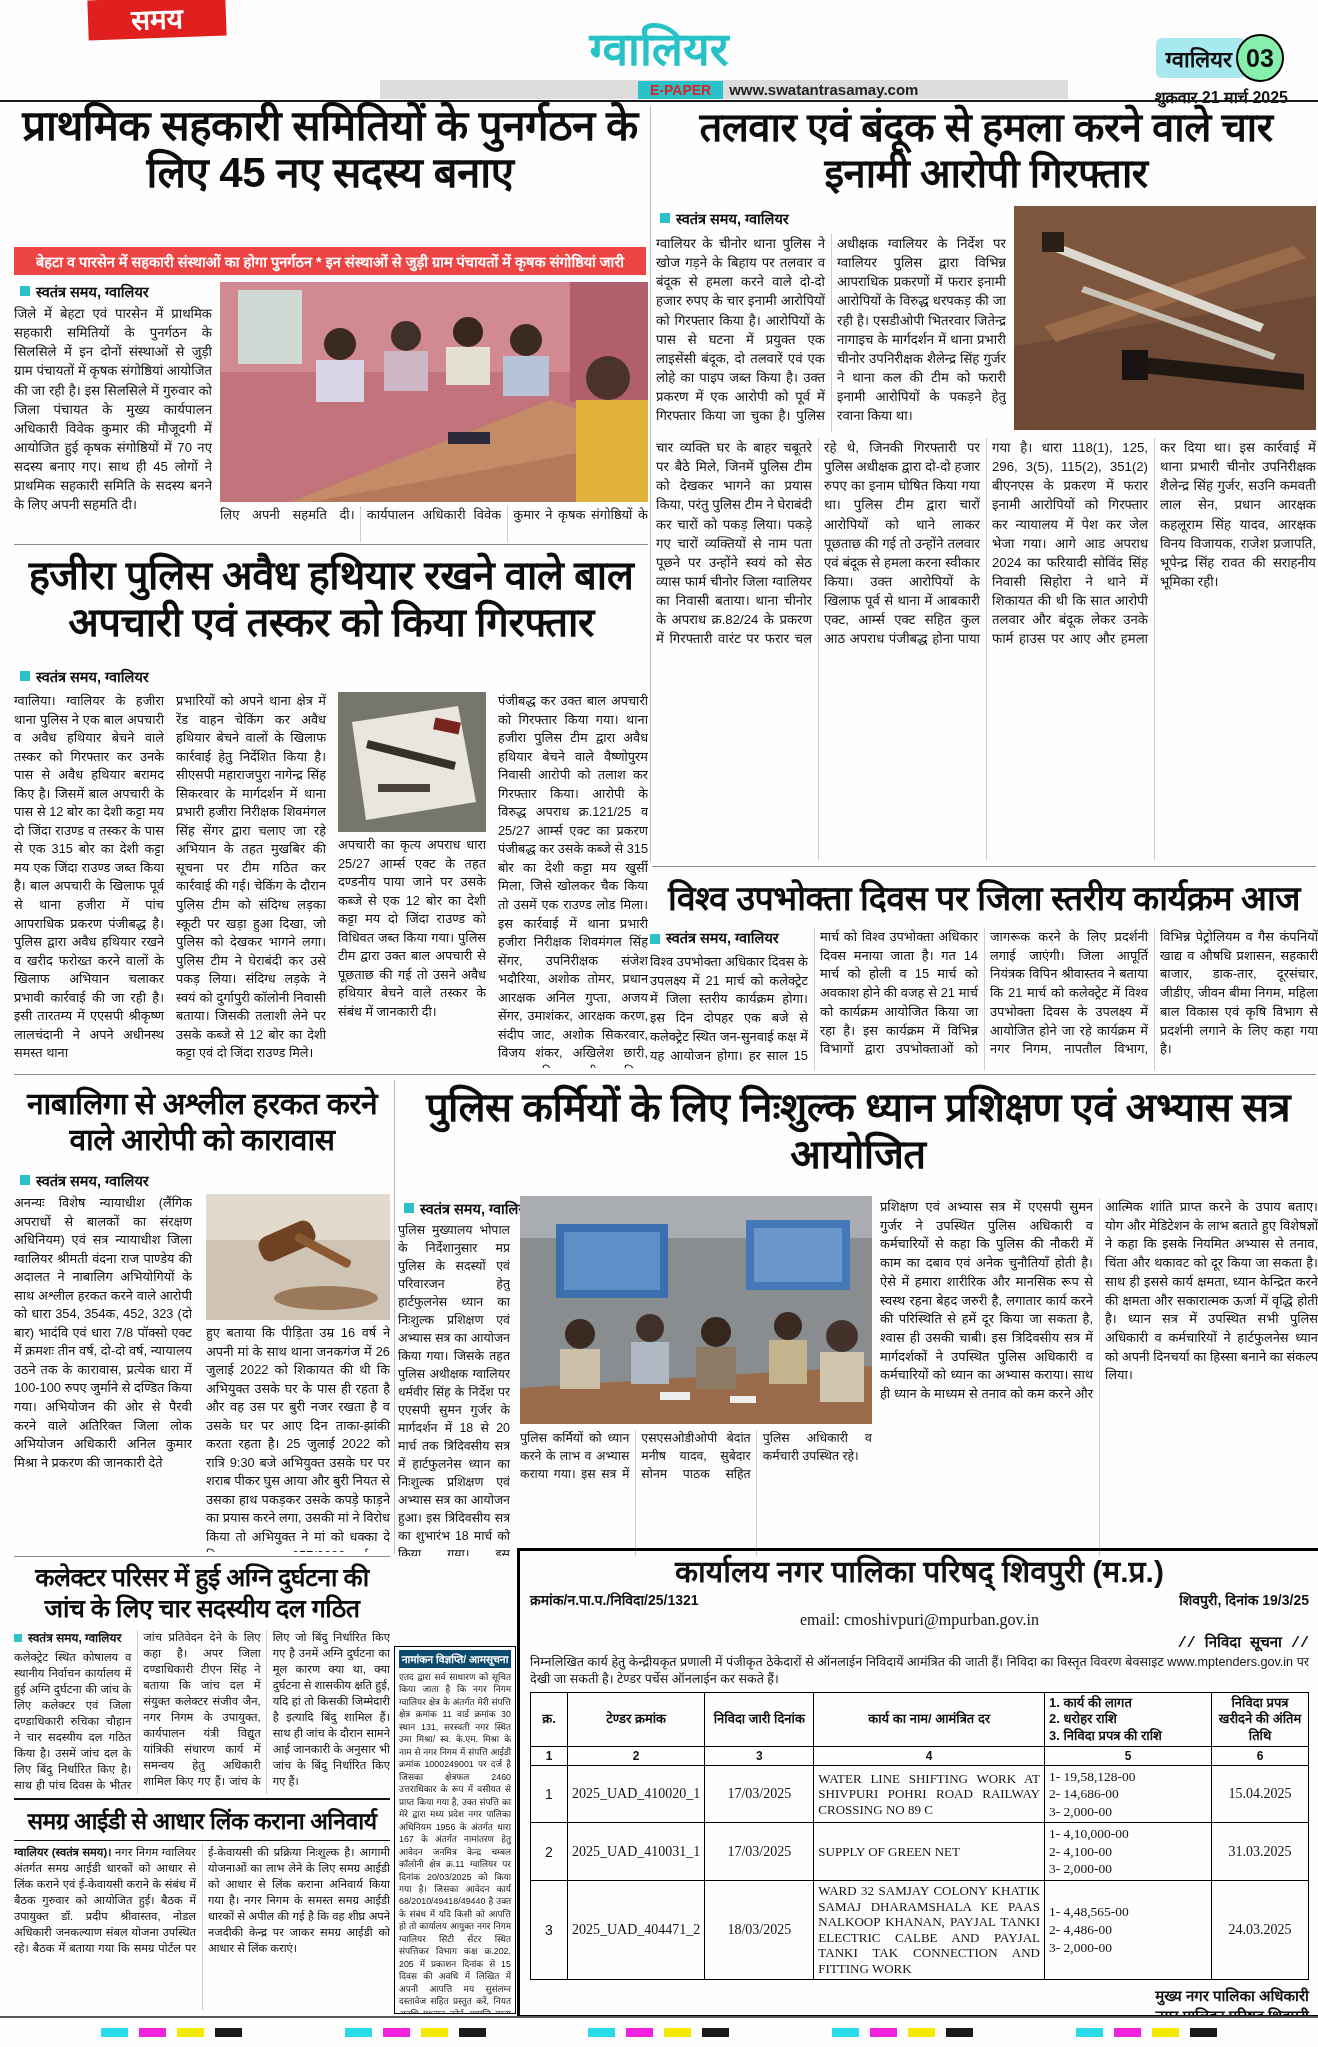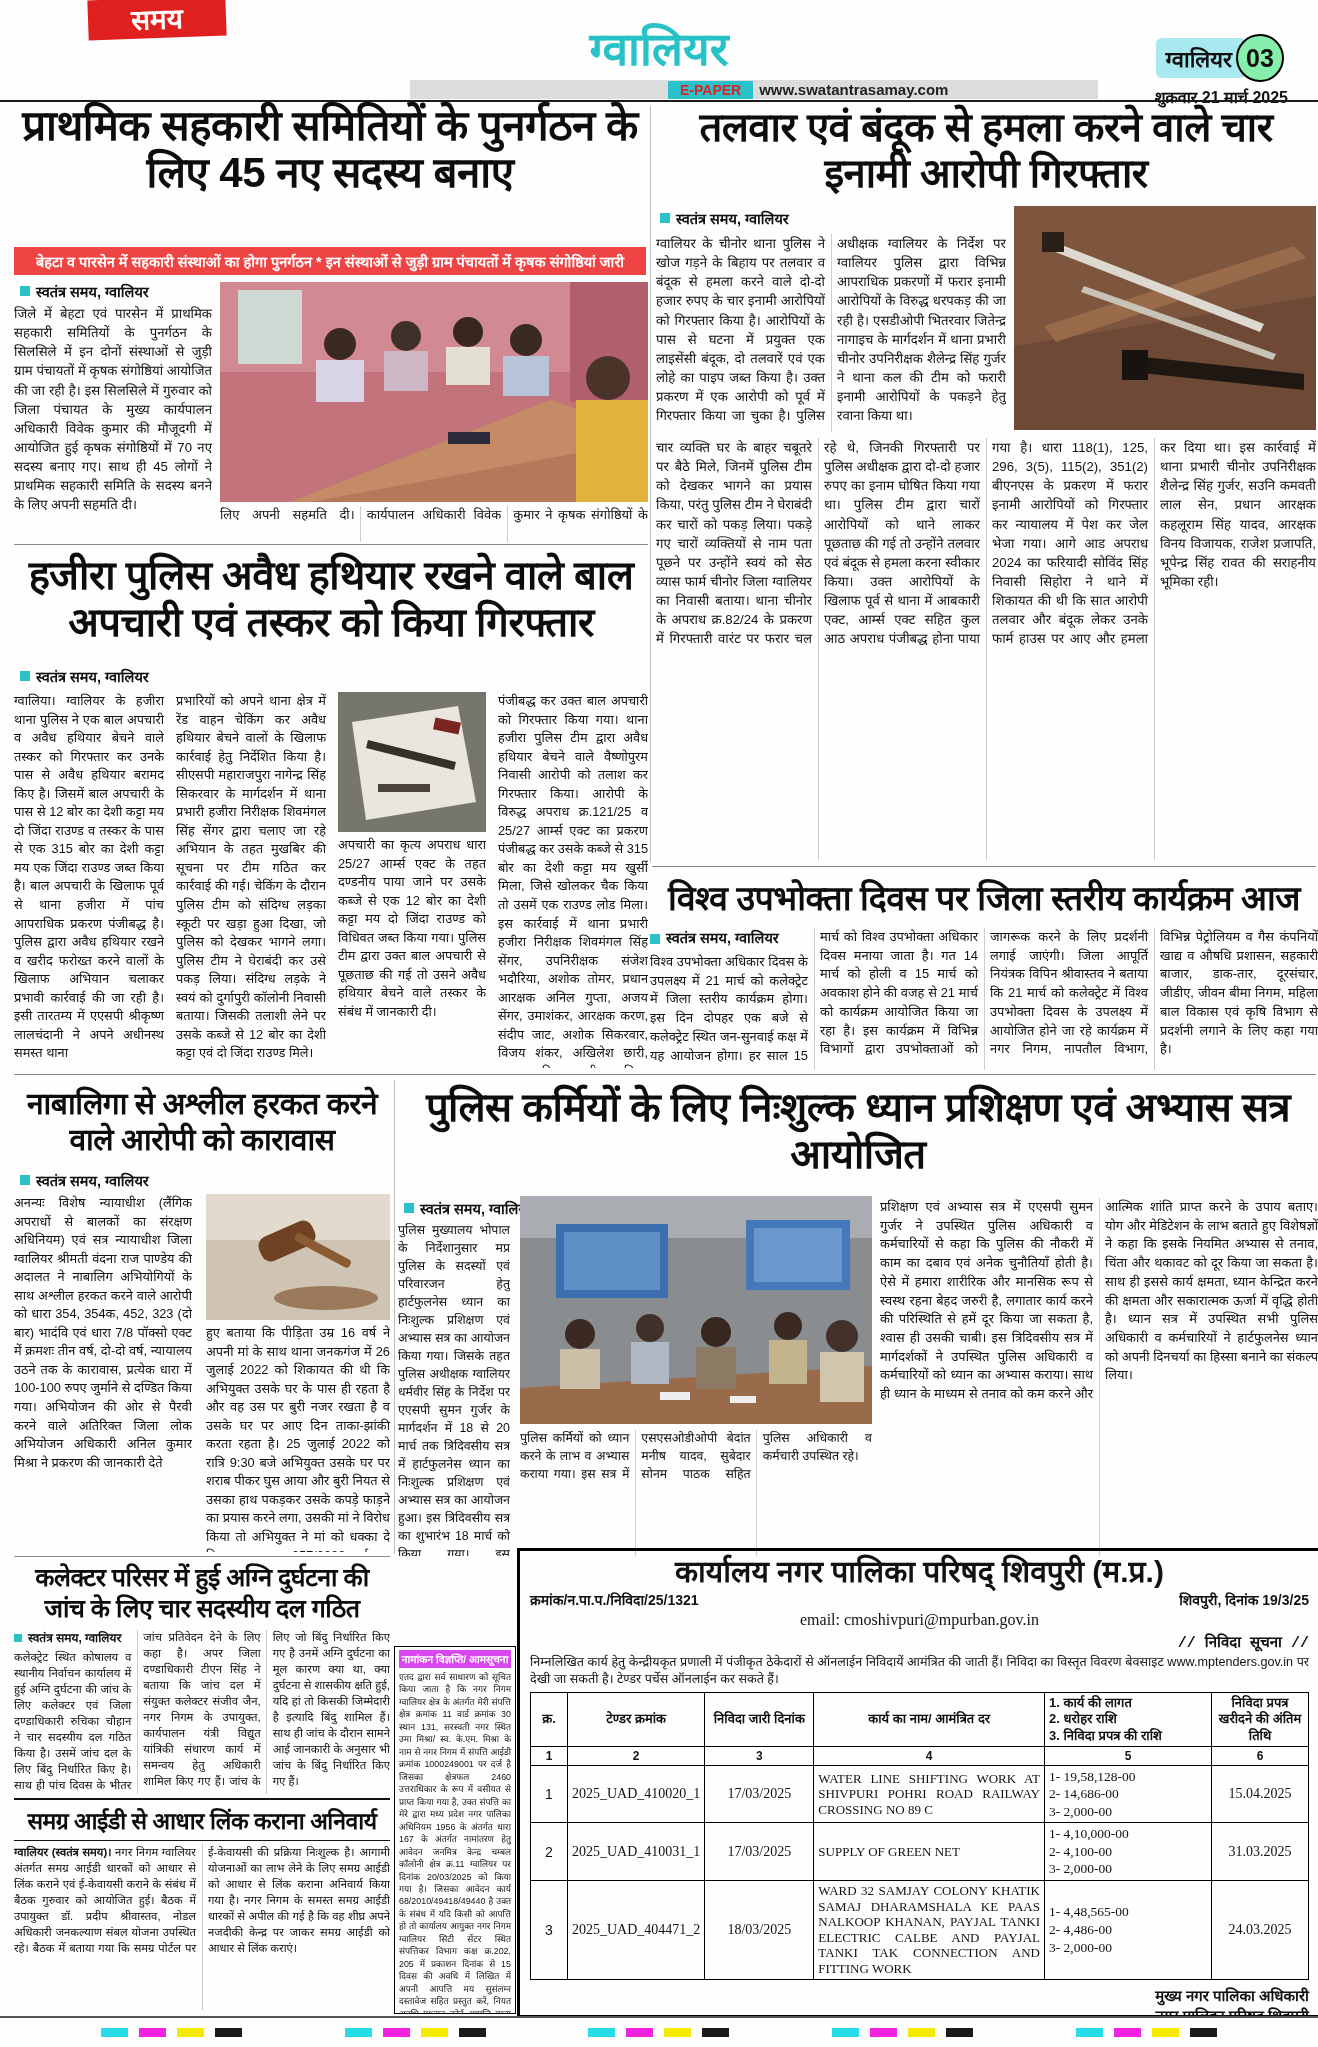--- a/index.html
+++ b/index.html
@@ -25,21 +25,21 @@
   .badge{display:flex;align-items:center;}
   .badge .pill{background:#a7e9ee;border-radius:6px;padding:5px 14px 5px 10px;font-size:22px;font-weight:800;}
   .badge .circ{width:44px;height:44px;border-radius:50%;background:#86efac;border:2px solid #000000;
                display:flex;align-items:center;justify-content:center;font-size:25px;font-weight:800;margin-left:-10px;}
   .epaper-bar{background:#dcdcdc;height:19px;display:flex;align-items:center;}
   .epaper-chip{background:#29c2c8;color:#d7262b;font-weight:800;font-size:14px;padding:1px 12px;margin-left:258px;}
   .epaper-url{font-size:15px;font-weight:700;color:#222;margin-left:6px;}
   .strip-red{background:#ef4444;color:#fff;font-weight:700;font-size:14.5px;text-align:center;padding:4px 0;}
   
   .legal{border:1.5px solid #000;padding:3px 4px;overflow:hidden;}
-  .legal h4{margin:0 0 3px 0;background:#d946ef;color:#fff;font-size:10.5px;text-align:center;padding:2px 0;}
+  .legal h4{margin:0 0 3px 0;background:#0c4a6e;color:#fff;font-size:10.5px;text-align:center;padding:2px 0;}
   .legal .txt{font-size:8.9px;line-height:1.4;text-align:justify;}
   
   .tender{border:3px solid #000;padding:4px 10px;overflow:hidden;font-family:"Liberation Sans",sans-serif;}
   .tender .title{font-size:30px;font-weight:800;text-align:center;line-height:1.1;}
   .tender .meta{display:flex;justify-content:space-between;font-size:14px;font-weight:700;margin-top:2px;}
   .tender .email{text-align:center;font-size:16px;font-family:"Liberation Serif",serif;margin-top:2px;}
   .tender .nh{text-align:right;font-size:15px;font-weight:800;margin-top:2px;font-family:Liberation Mono, monospace;}
   .tender .intro{font-size:12.6px;line-height:1.35;text-align:justify;margin-top:2px;}
   table.tnd{border-collapse:collapse;width:100%;margin-top:4px;}
   table.tnd td,table.tnd th{border:1.5px solid #000;padding:2px 4px;vertical-align:middle;}
@@ -63,21 +63,21 @@
 
   <div class="abs" style="left:16px;top:6px;width:240px;">
     <div class="brand2">समय</div>
   </div>
   <div class="abs city-title" style="left:0;top:16px;">ग्वालियर</div>
   <div class="abs badge" style="right:34px;top:34px;">
     <span class="pill">ग्वालियर</span>
     <span class="circ">03</span>
   </div>
   <div class="abs" style="right:30px;top:86px;font-size:16px;font-weight:700;">शुक्रवार 21 मार्च 2025</div>
-  <div class="abs epaper-bar" style="left:410px;top:80px;width:688px;">
+  <div class="abs epaper-bar" style="left:380px;top:80px;width:688px;">
     <span class="epaper-chip">E-PAPER</span>
     <span class="epaper-url">www.swatantrasamay.com</span>
   </div>
   <div class="abs" style="left:0;top:100px;right:0;height:2px;background:#1a1a1a;"></div>
 
   <div class="abs rule-v" style="left:650px;top:106px;height:756px;"></div>
   <div class="abs rule-h" style="left:14px;top:544px;width:634px;"></div>
   <div class="abs rule-h" style="left:652px;top:866px;width:664px;"></div>
   <div class="abs rule-h" style="left:14px;top:1074px;width:1302px;"></div>
   <div class="abs rule-v" style="left:394px;top:1080px;height:474px;"></div>

